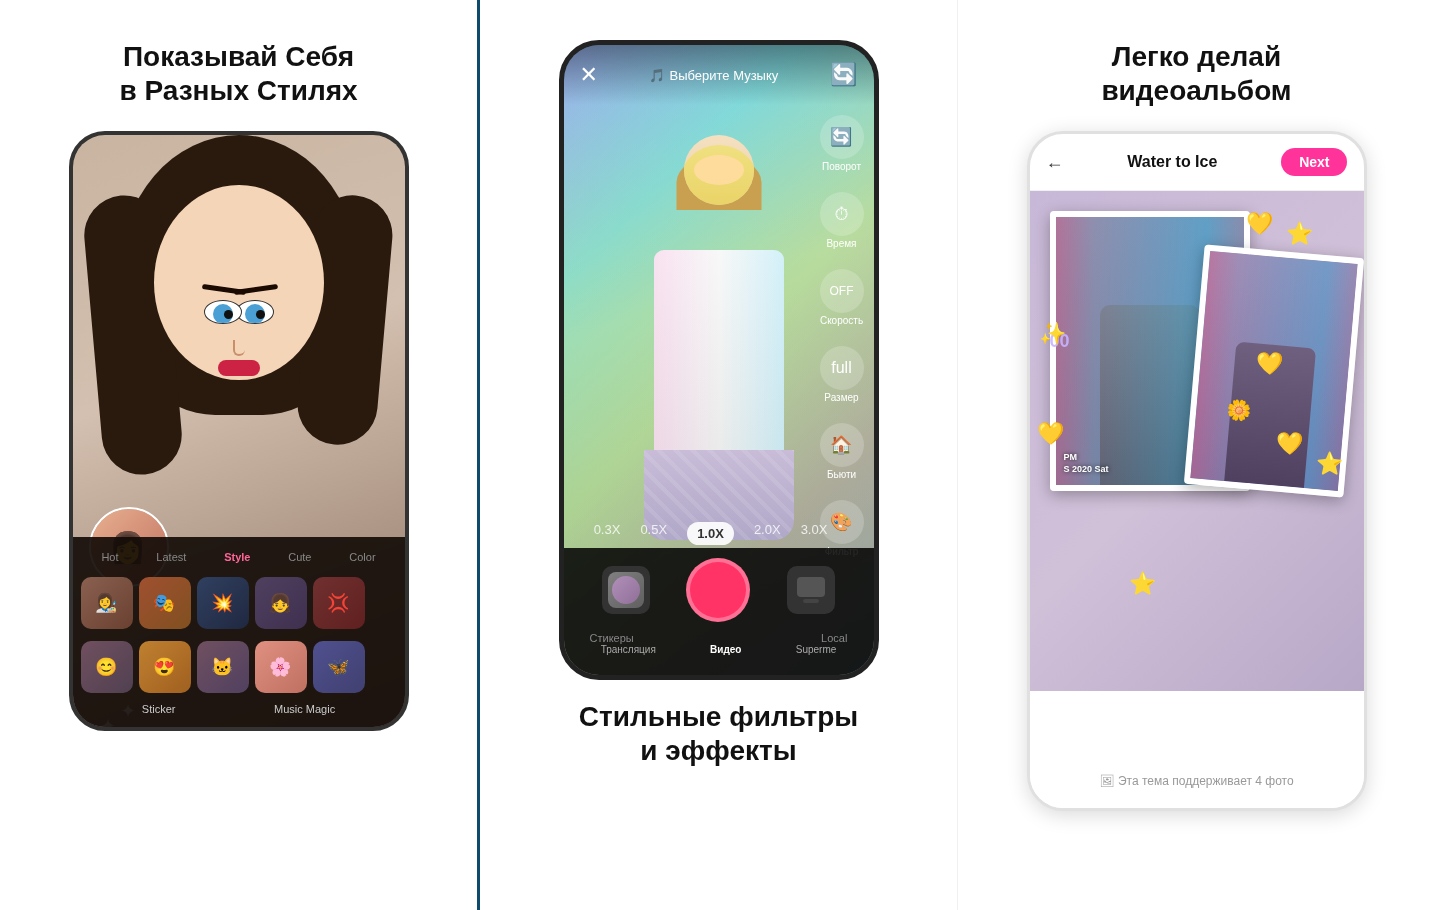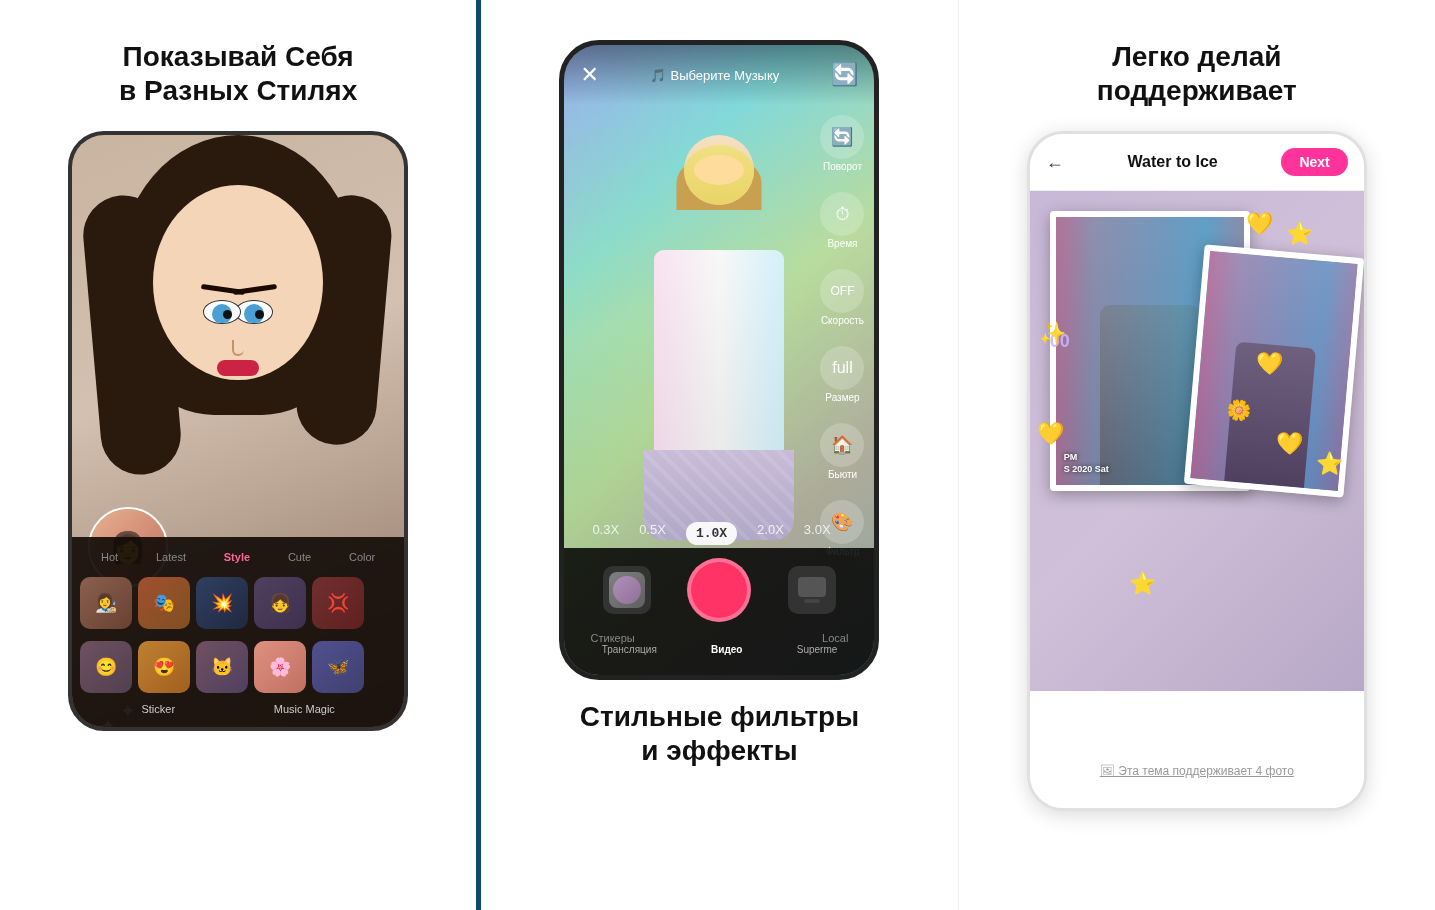--- a/index.html
+++ b/index.html
@@ -16,21 +16,21 @@
     .panel {
       flex: 1;
       display: flex;
       flex-direction: column;
       align-items: center;
       padding: 40px 20px 20px;
       position: relative;
     }
 
     .panel-left {
-      border-right: 5px solid #0c4a6e;
+      border-right: 3px solid #0c4a6e;
     }
 
     .panel-center {
       border-right: 1px solid #f0f0f0;
     }
 
     .panel-heading {
       font-size: 28px;
       font-weight: 800;
       color: #111;
@@ -380,21 +380,20 @@
       color: rgba(255,255,255,0.8);
       cursor: pointer;
     }
 
     .zoom-btn.active {
       background: rgba(255,255,255,0.9);
       color: #333;
       padding: 4px 10px;
       border-radius: 20px;
       font-weight: 700;
-      font-family: Liberation Mono, monospace;
     }
 
     
     .cam-bottom-bar {
       position: absolute;
       bottom: 0; left: 0; right: 0;
       background: rgba(0,0,0,0.85);
       padding: 10px 0 20px;
       z-index: 10;
     }
@@ -549,26 +548,24 @@
       position: absolute;
       bottom: 0; left: 0; right: 0;
       padding: 10px 16px 20px;
       background: white;
     }
 
     .supports-text {
       font-size: 12px;
       color: #999;
       text-align: center;
-      margin-bottom: 10px;
       display: flex;
       align-items: center;
       justify-content: center;
       gap: 6px;
-      text-decoration: underline;
     }
 
     .create-btn {
       width: 100%;
       background: #ff3399;
       color: white;
       border: none;
       border-radius: 28px;
       padding: 14px;
       font-size: 18px;
@@ -821,21 +818,21 @@
       </div>
     </div>
   </div>
 
   <h2 class="panel-sub-heading" style="white-space:pre-line;margin-top:20px;">Стильные фильтры
 и эффекты</h2>
 </div>
 
 <div class="panel panel-right">
   <h2 class="panel-heading" style="white-space:pre-line;">Легко делай
-поддерживает</h2>
+видеоальбом</h2>
 
   <div class="phone-mockup-right">
 
     <div class="right-top-bar">
       <span class="back-arrow">←</span>
       <span class="right-title">Water to Ice</span>
       <button class="next-btn">Next</button>
     </div>
 
     <div class="photo-area">

